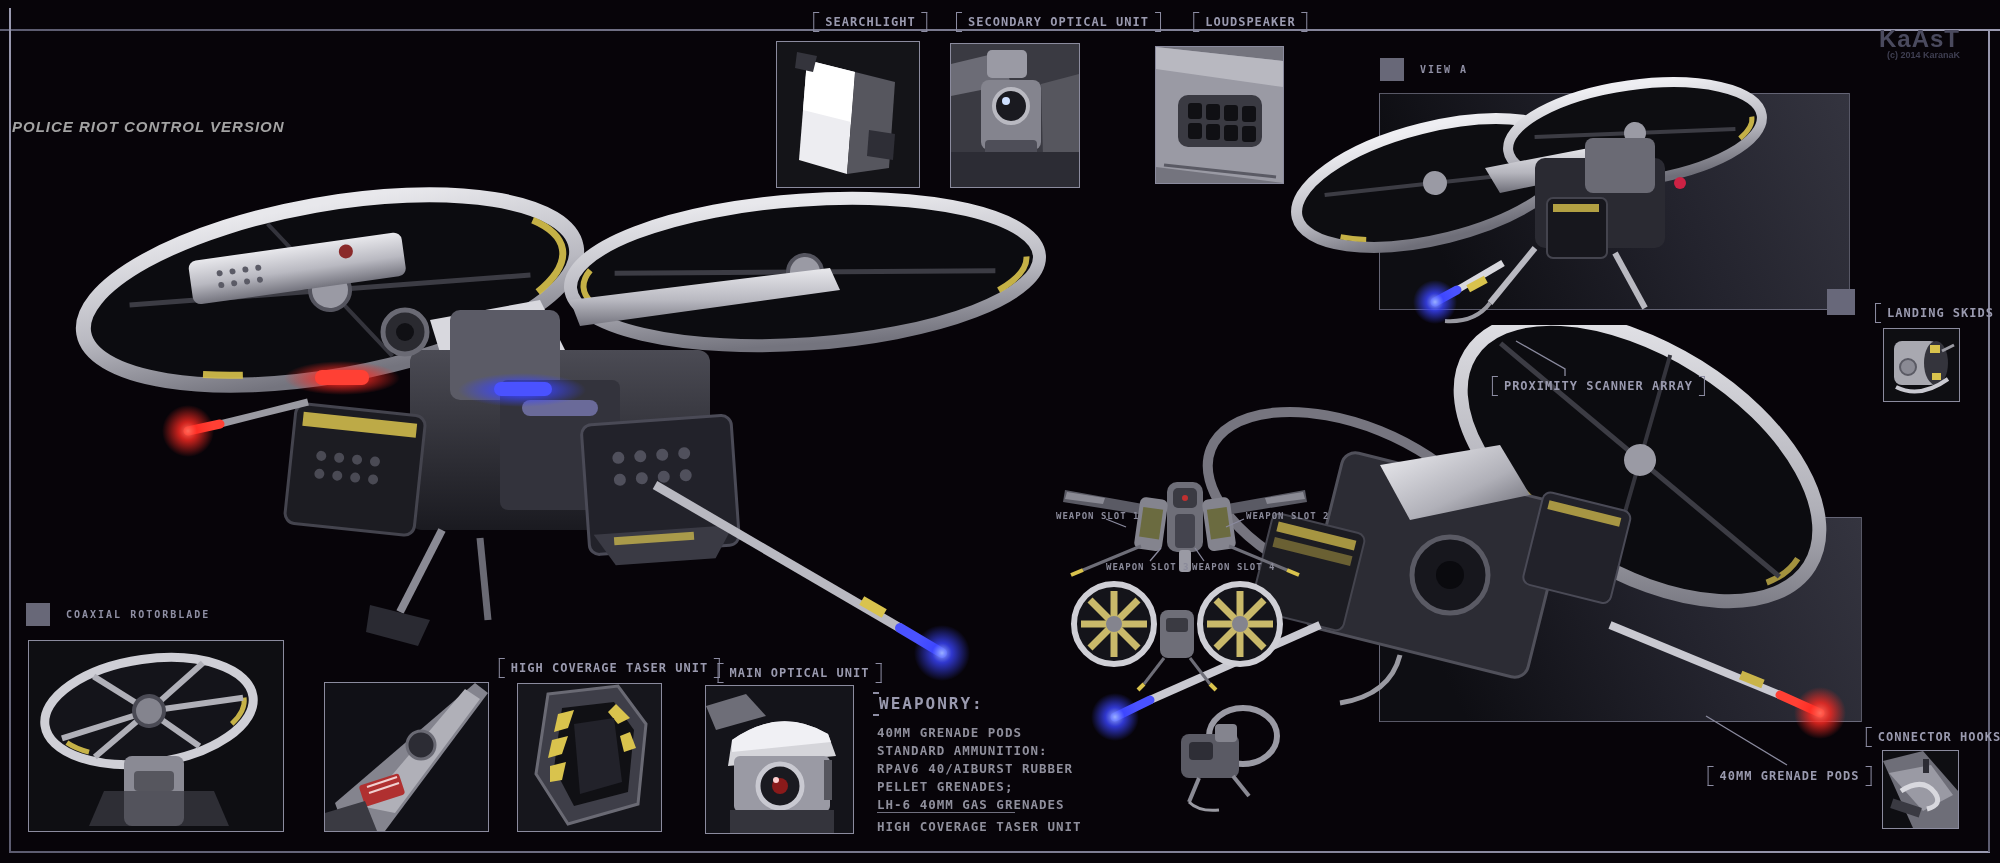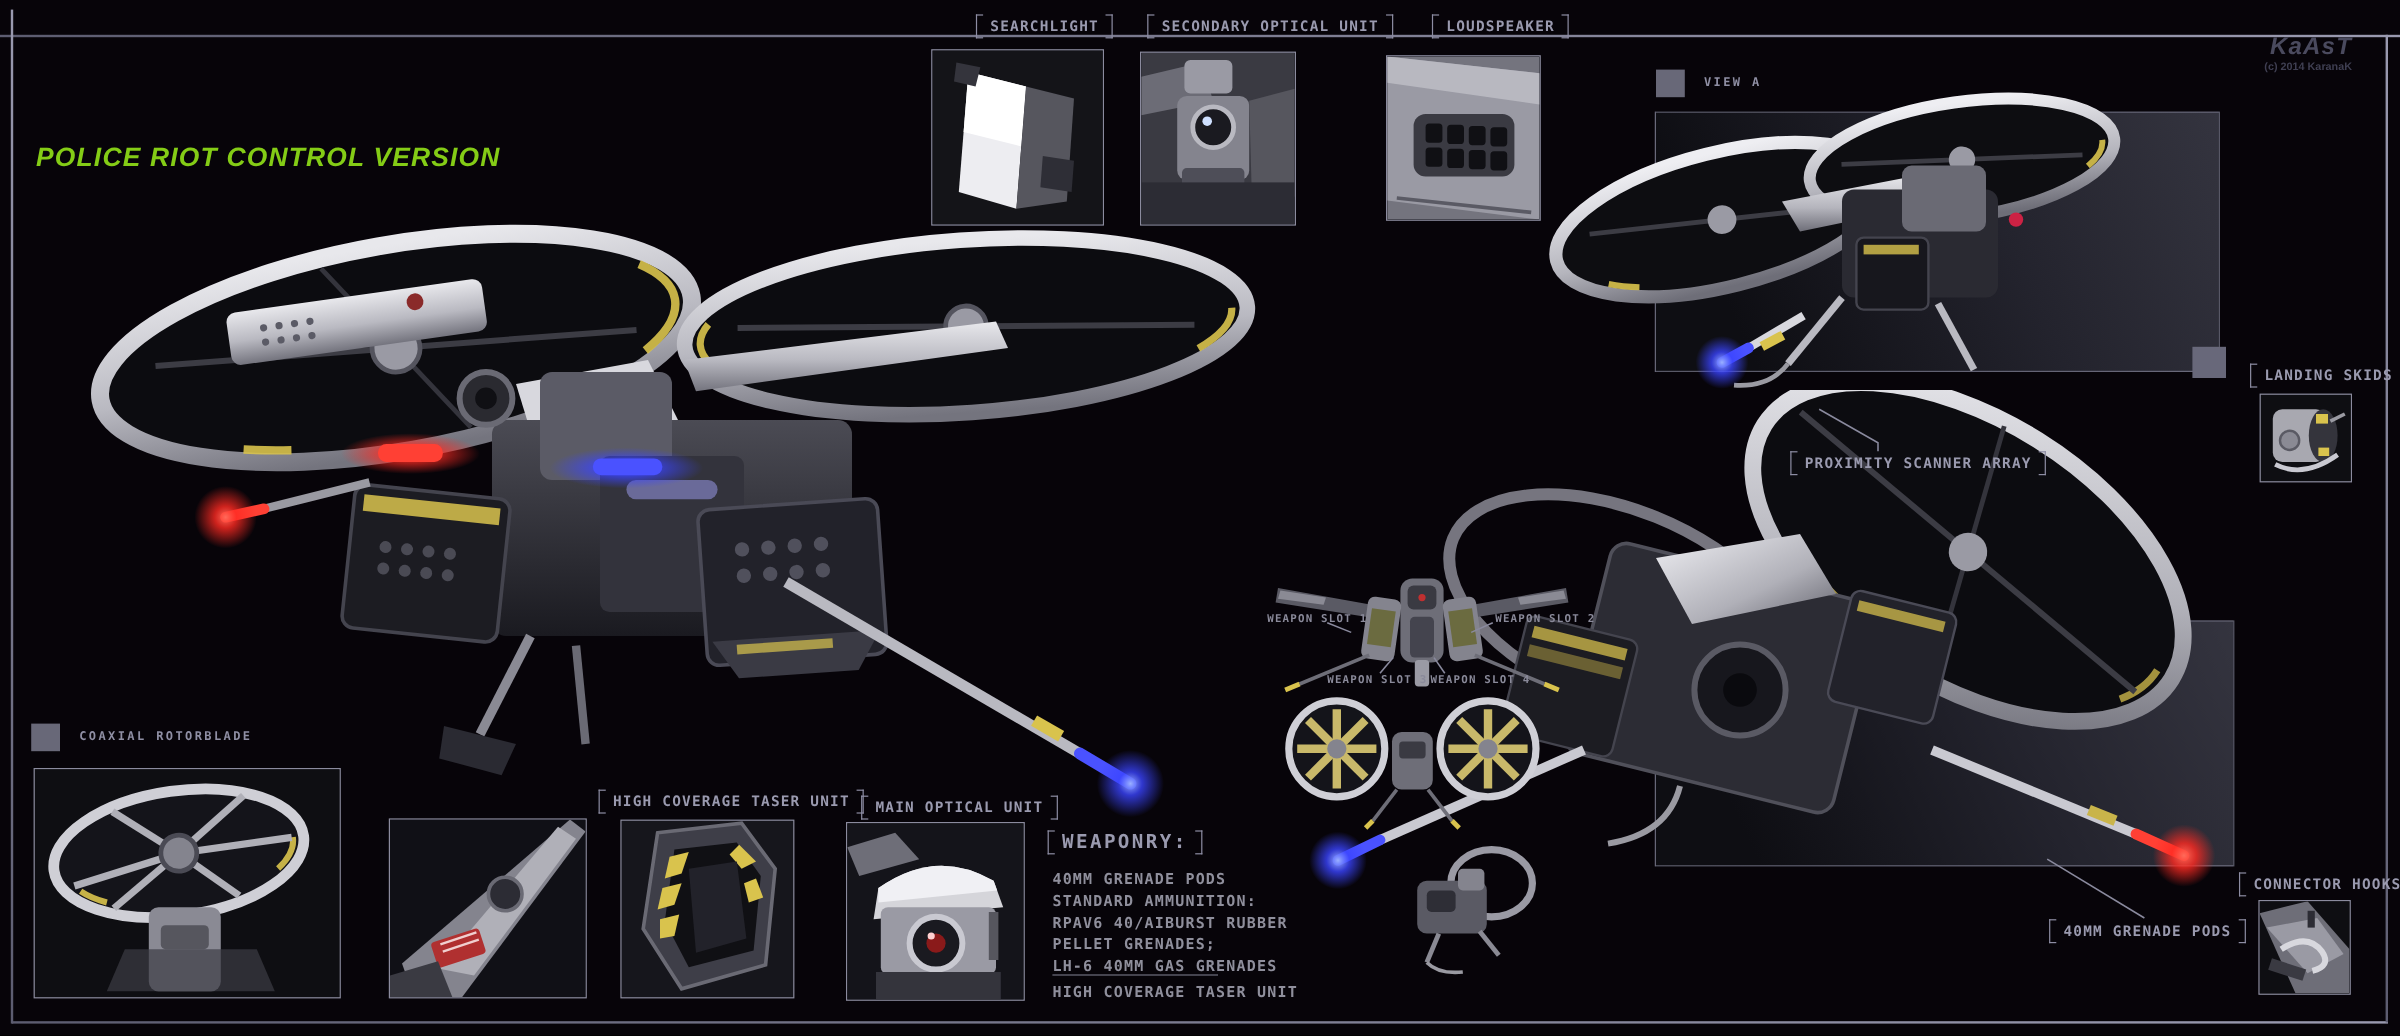--- a/index.html
+++ b/index.html
@@ -9,36 +9,36 @@
   .fl{position:absolute;background:linear-gradient(90deg,#5c5c70,#9a9ab0);}
   .fl.v{background:linear-gradient(180deg,#9a9ab0,#5c5c70);}
   
   .banner{position:absolute;left:0;top:38px;width:398px;height:78px;
           background:linear-gradient(168deg,#9c9eae 0%,#82838f 45%,#5b5c6a 100%);
           box-shadow:inset 0 1px 0 #c4c6d2, inset 0 -2px 3px rgba(0,0,0,.45);}
   .banner .notch{position:absolute;left:0;top:10px;width:8px;height:58px;background:#050407;}
   .t1{position:absolute;left:27px;top:3px;font-family:"Liberation Sans",sans-serif;
       font-style:italic;font-weight:900;font-size:29px;line-height:35px;letter-spacing:2px;
       color:#191820;white-space:pre;}
-  .subtitle{position:absolute;left:30px;top:118px;font-family:"Liberation Sans",sans-serif;
-      font-style:italic;font-weight:900;font-size:22px;letter-spacing:1px;color:#84cc16;}
+  .subtitle{position:absolute;left:12px;top:118px;font-family:"Liberation Sans",sans-serif;
+      font-style:italic;font-weight:900;font-size:15px;letter-spacing:1px;color:#a3a3a3;}
   
   .logo{position:absolute;right:40px;top:28px;text-align:right;color:#4a4a5e;}
-  .logo .big{font-family:"Liberation Sans",sans-serif;font-weight:900;font-style:italic;
-             font-size:20px;letter-spacing:1px;line-height:22px;}
+  .logo .big{font-family:"Liberation Sans",sans-serif;font-weight:900;
+             font-size:24px;letter-spacing:1px;line-height:22px;}
   .logo .small{font-family:"Liberation Sans",sans-serif;font-weight:700;font-size:9px;color:#3f3f52;}
   
   .lbl{position:absolute;display:flex;align-items:stretch;color:#9a9aaf;
        font-weight:700;font-size:12px;letter-spacing:1px;line-height:14px;}
   .lbl .edge{width:5px;border:1px solid #8d8da3;}
   .lbl .edge.l{border-right:none;}
   .lbl .edge.r{border-left:none;}
   .lbl .txt{padding:3px 6px;text-align:center;white-space:nowrap;}
   .lbl.center{transform:translateX(-50%);padding-left:43px;}
-  .lbl.big{font-size:16px;letter-spacing:2px;}
+  .lbl.big{font-size:16px;letter-spacing:2px;flex-direction:column;}
   
   .sec{position:absolute;display:flex;align-items:center;gap:16px;color:#8f8fa4;
        font-weight:700;font-size:10px;letter-spacing:2px;}
   .sec .sq{width:24px;height:23px;background:#686878;}
   
   .panel{position:absolute;border:1px solid rgba(150,150,172,.55);
          background:linear-gradient(245deg,#34343f 0%,#23232d 40%,#0e0e13 85%);}
   
   .imgbox{position:absolute;border:1px solid #8b8b9e;background:#101014;overflow:hidden;}
   .imgbox svg{display:block;width:100%;height:100%;}

